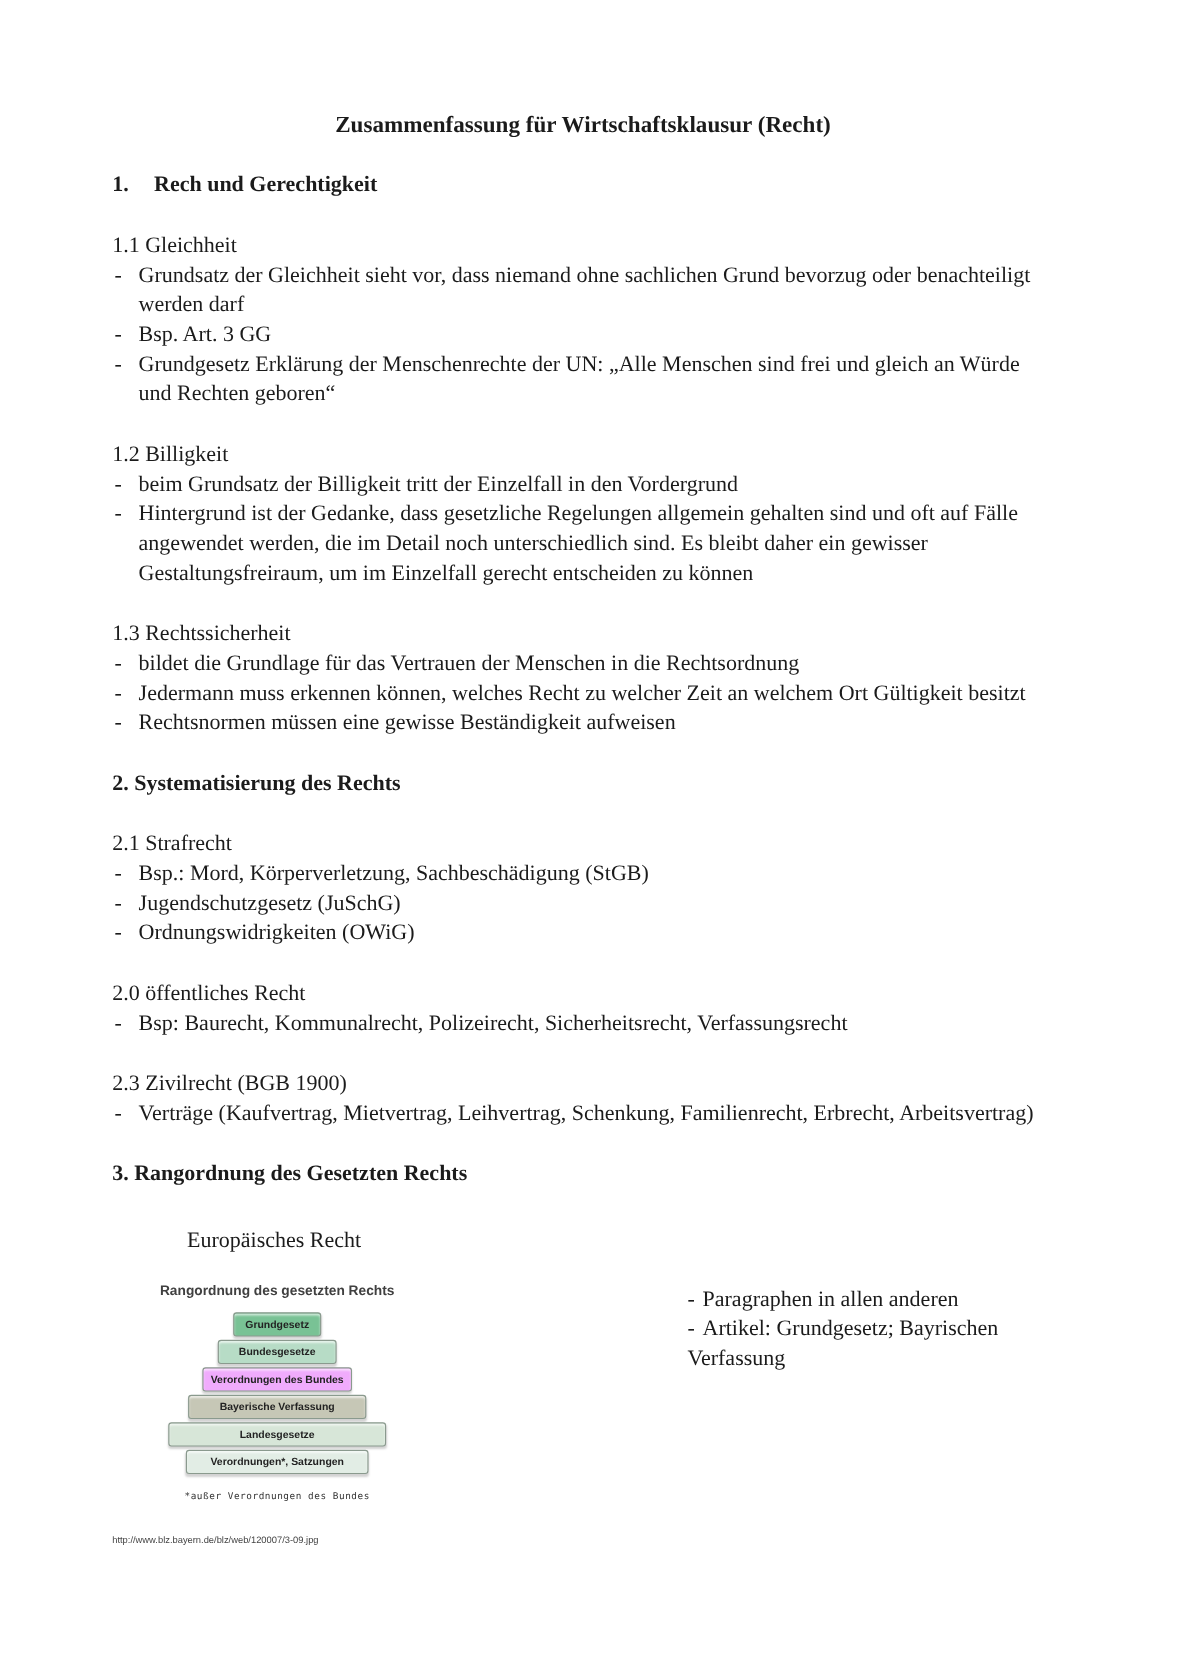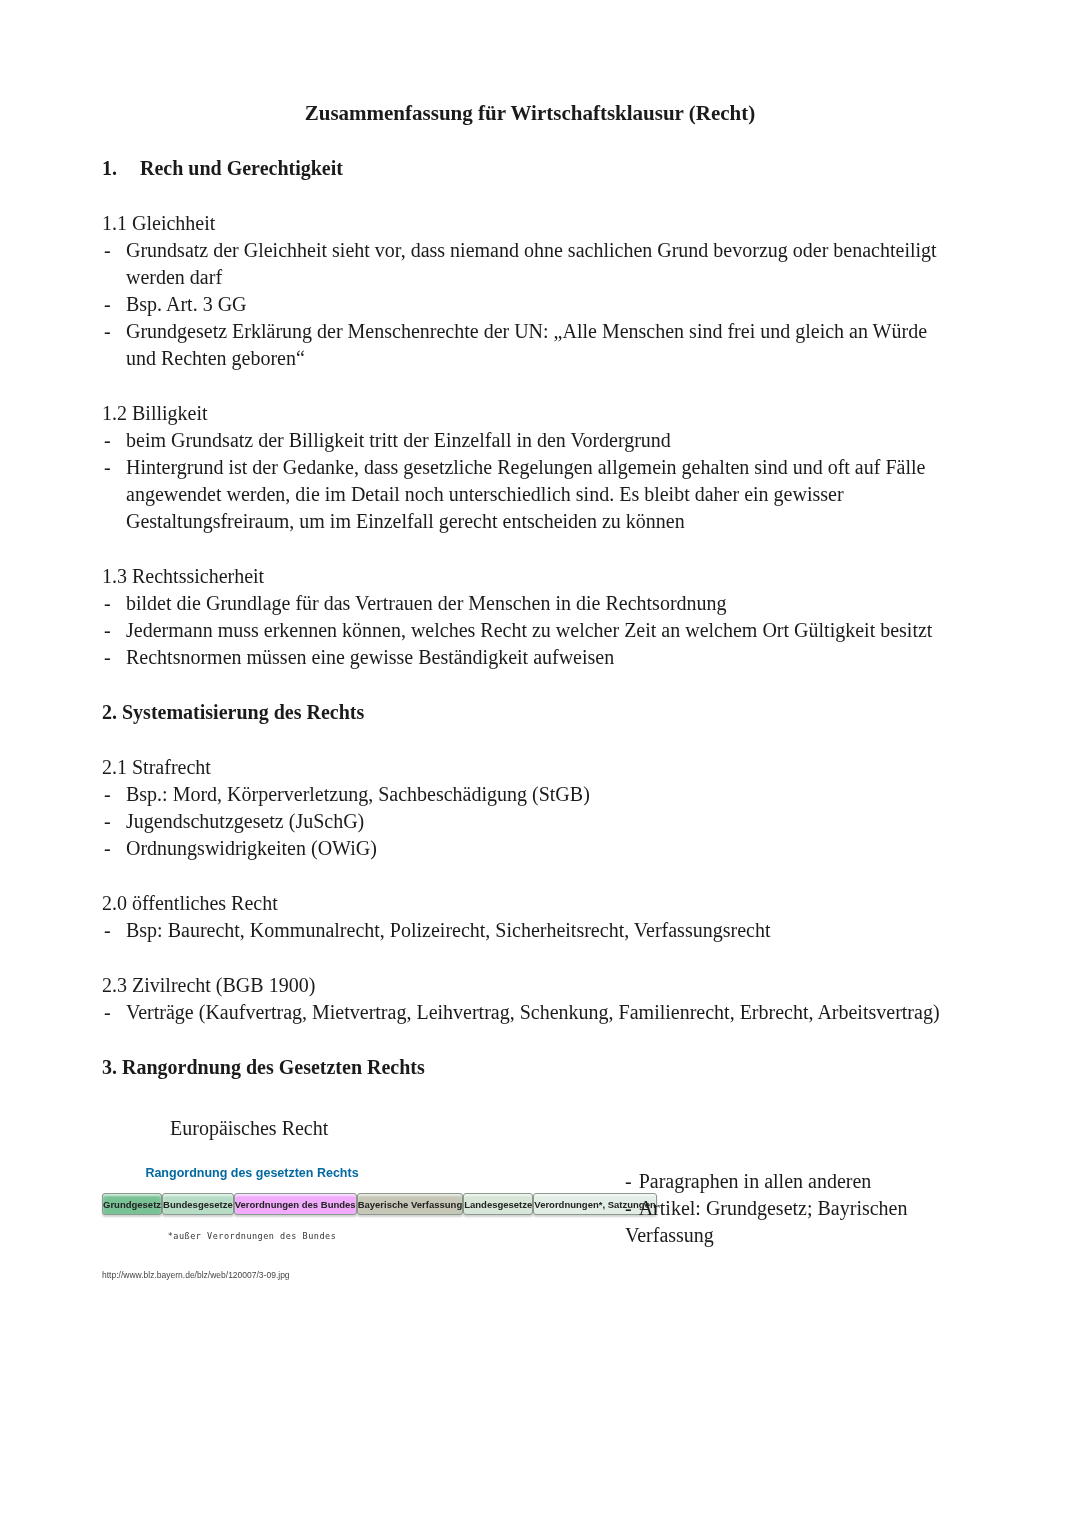--- a/index.html
+++ b/index.html
@@ -40,45 +40,45 @@
   .sec3-intro { margin: 34px 0 22px 68px; }
 
   .sec3-row { display: flex; align-items: flex-start; }
 
   .figure { width: 300px; margin: 0; padding: 2px 0 0 0; }
   .fig-title {
     font-family: "Liberation Sans", sans-serif;
     font-weight: bold;
     font-size: 12.5px;
     line-height: 15px;
-    color: #0369a1;
+    color: #404040;
     text-align: center;
     margin-bottom: 12px;
   }
-  .pyr { display: flex; align-items: center; }
+  .pyr { display: flex; flex-direction: column; align-items: center; }
   .lv {
     height: 22px;
     margin-bottom: 3px;
     border: 1px solid #8a9a8e;
     border-radius: 3px;
     display: flex;
     align-items: center;
     justify-content: center;
     font-family: "Liberation Sans", sans-serif;
     font-weight: bold;
     font-size: 9.5px;
     color: #222;
     box-shadow: inset 0 2px 2px rgba(255,255,255,0.65), 0 2px 2px rgba(0,0,0,0.18);
     white-space: nowrap;
   }
   .lv0 { width: 80px; }
   .lv1 { width: 108px; }
   .lv2 { width: 136px; }
   .lv3 { width: 162px; }
-  .lv4 { width: 220px; }
+  .lv4 { width: 198px; }
   .lv5 { width: 166px; }
   .fig-foot {
     font-family: "DejaVu Sans Mono", monospace;
     font-size: 8.5px;
     letter-spacing: 0.5px;
     color: #333;
     text-align: center;
     margin-top: 5px;
   }
   .fig-url {

